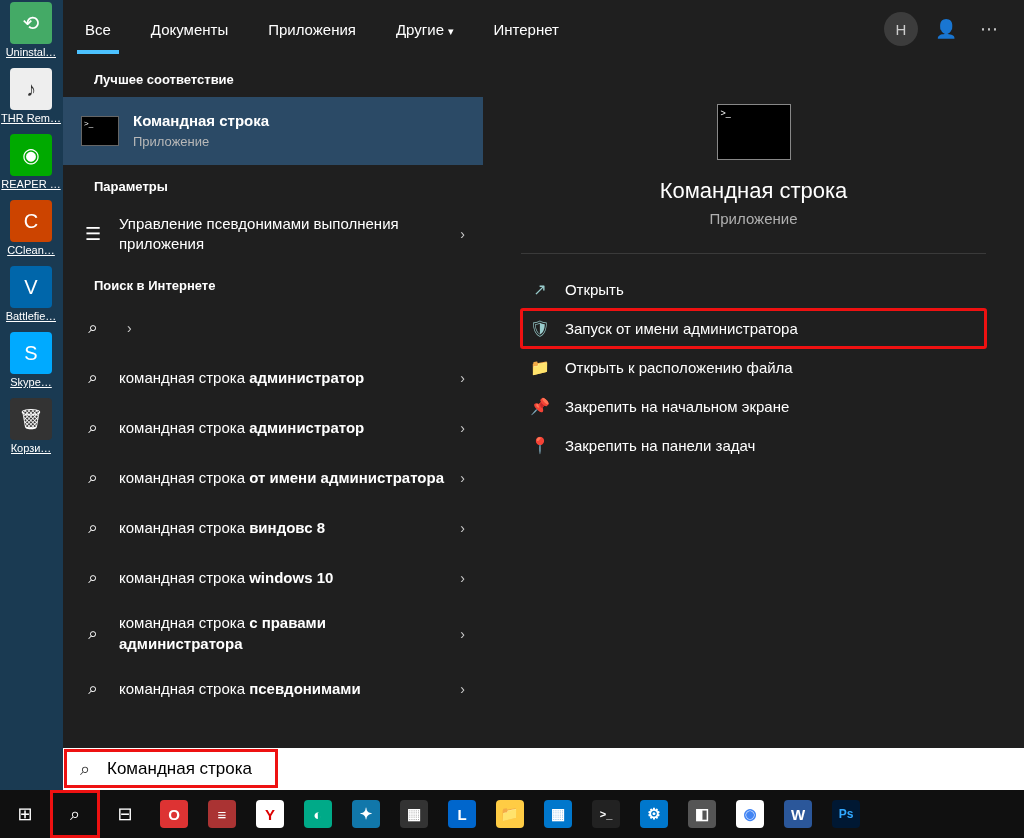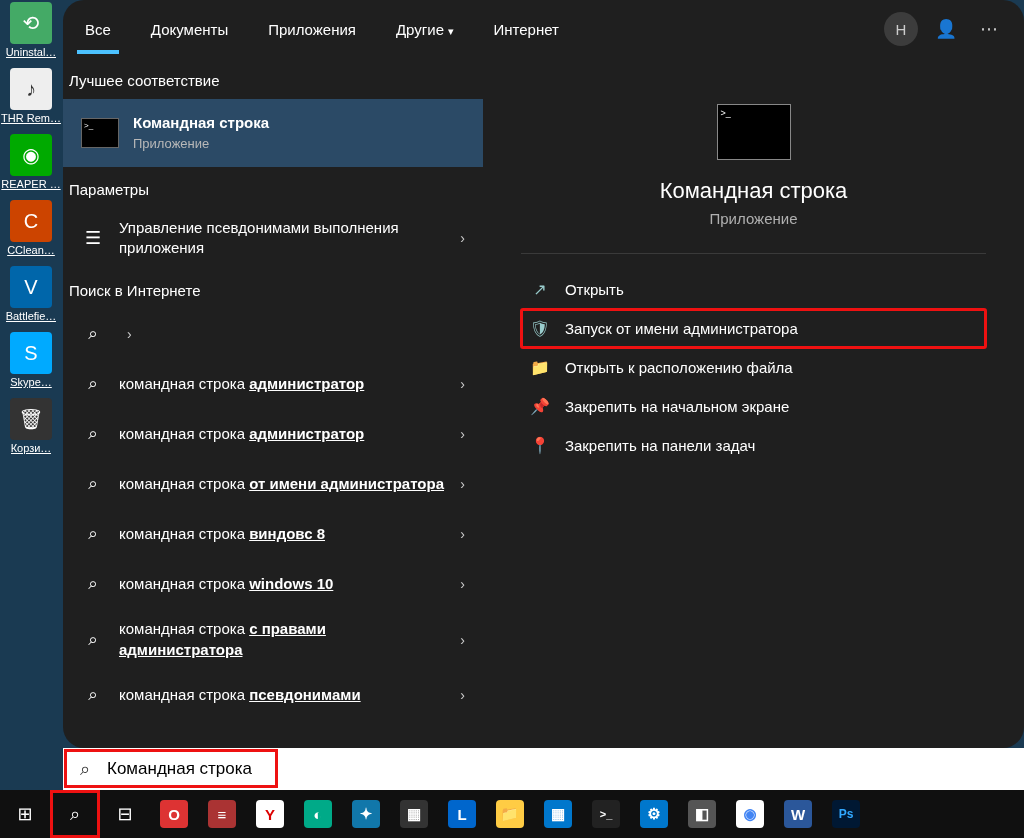--- a/index.html
+++ b/index.html
@@ -5,46 +5,46 @@
 * { margin: 0; padding: 0; box-sizing: border-box; font-family: "Segoe UI", Tahoma, sans-serif; }
 html, body { width: 1024px; height: 838px; overflow: hidden; background: #1a3a52; }
 
 
 .desktop { position: absolute; left: 0; top: 0; width: 64px; height: 790px; padding-top: 2px; }
 .desktop-icon { display: flex; flex-direction: column; align-items: center; color: #fff; font-size: 11px; margin-bottom: 10px; cursor: pointer; text-align: center; width: 62px; }
 .desktop-icon .ico { width: 42px; height: 42px; border-radius: 4px; margin-bottom: 2px; display:flex;align-items:center;justify-content:center;font-size:20px;color:#fff; }
 .desktop-icon .lbl { overflow: hidden; text-overflow: ellipsis; max-width: 60px; text-decoration: underline; }
 
 
-.search-panel { position: absolute; left: 63px; top: 0; width: 961px; height: 748px; background: #1f1f1f; display: flex; flex-direction: column; border-radius: 21px; }
+.search-panel { position: absolute; left: 63px; top: 0; width: 961px; height: 748px; background: #1f1f1f; display: flex; flex-direction: column; }
 
 
 .tabs { display:flex; align-items:center; height:58px; padding: 0 14px; }
 .tab { color:#fff; font-size:15px; padding: 16px 8px; margin-right: 24px; cursor:pointer; position:relative; }
 .tab.active::after { content:""; position:absolute; left:0; bottom:0; height:4px; width:100%; background:#4cc2ff; }
 .tab .caret { margin-left:4px; font-size:11px; }
 .tab-spacer { flex:1; }
 .tab-icon { width:42px; height:42px; display:flex; align-items:center; justify-content:center; color:#ccc; cursor:pointer; font-size:18px; }
 .tab-icon.avatar { background:#3c3c3c; border-radius:50%; width:34px; height:34px; font-size:15px; margin-right:8px; }
 
 
 .body { flex:1; display:flex; overflow:hidden; }
 .left { width: 420px; overflow-y:auto; }
 .right { flex:1; display:flex; flex-direction:column; align-items:center; padding-top:46px; }
 
 
-.section-title { color:#fff; font-size:15px; font-weight:400; padding:14px 6px 10px; }
+.section-title { color:#fff; font-size:13px; font-weight:700; padding:14px 31px 10px; }
 .result { display:flex; align-items:center; padding:10px 18px; color:#fff; cursor:pointer; position:relative; }
 .result.best { background:#2b4a66; padding:14px 18px; }
 .result .ricon { width:38px; height:30px; background:#000; border:1px solid #666; margin-right:14px; flex-shrink:0; display:flex;align-items:flex-start;justify-content:flex-start;color:#fff;font-size:8px;padding:2px; }
 .result .ricon.settings { background:none; border:none; width:24px; color:#fff; font-size:18px; display:flex;align-items:center;justify-content:center;}
 .result .ricon.search { background:none; border:none; width:24px; font-size:17px; display:flex;align-items:center;justify-content:center;}
 .result .rtxt { flex:1; font-size:15px; line-height:1.35; }
 .result .rtxt .rtitle { display:block; }
-.result .rtxt .rtitle b { font-weight:600;text-decoration:underline; }
+.result .rtxt .rtitle b { font-weight:600; }
 .result .rtxt .rsub { display:block; color:#b8b8b8; font-size:13px; margin-top:2px;}
 .result .rtxt .inline-sub { color:#b8b8b8; font-weight:400; }
 .result .chev { color:#ccc; font-size:14px; padding-left:8px; }
 
 
 .preview-icon { width:74px; height:56px; background:#000; border:1px solid #888; margin-bottom:18px; display:flex;align-items:flex-start;justify-content:flex-start;color:#fff;font-size:9px;padding:3px;}
 .preview-title { color:#fff; font-size:22px; margin-bottom:6px; }
 .preview-sub { color:#b0b0b0; font-size:15px; margin-bottom:26px; }
 .preview-sep { width:86%; height:1px; background:#3a3a3a; margin-bottom:16px; }
 .action-list { width:86%; }

